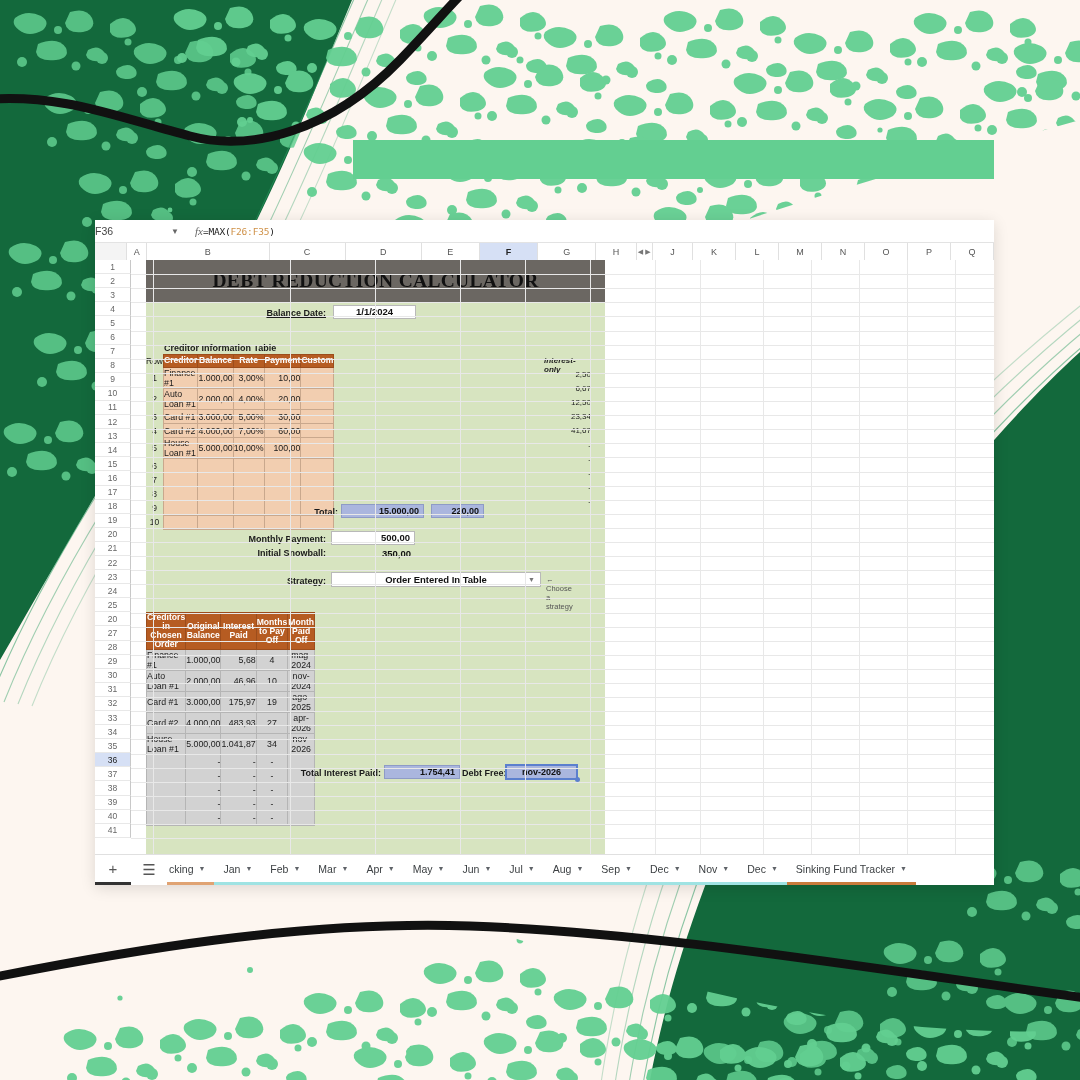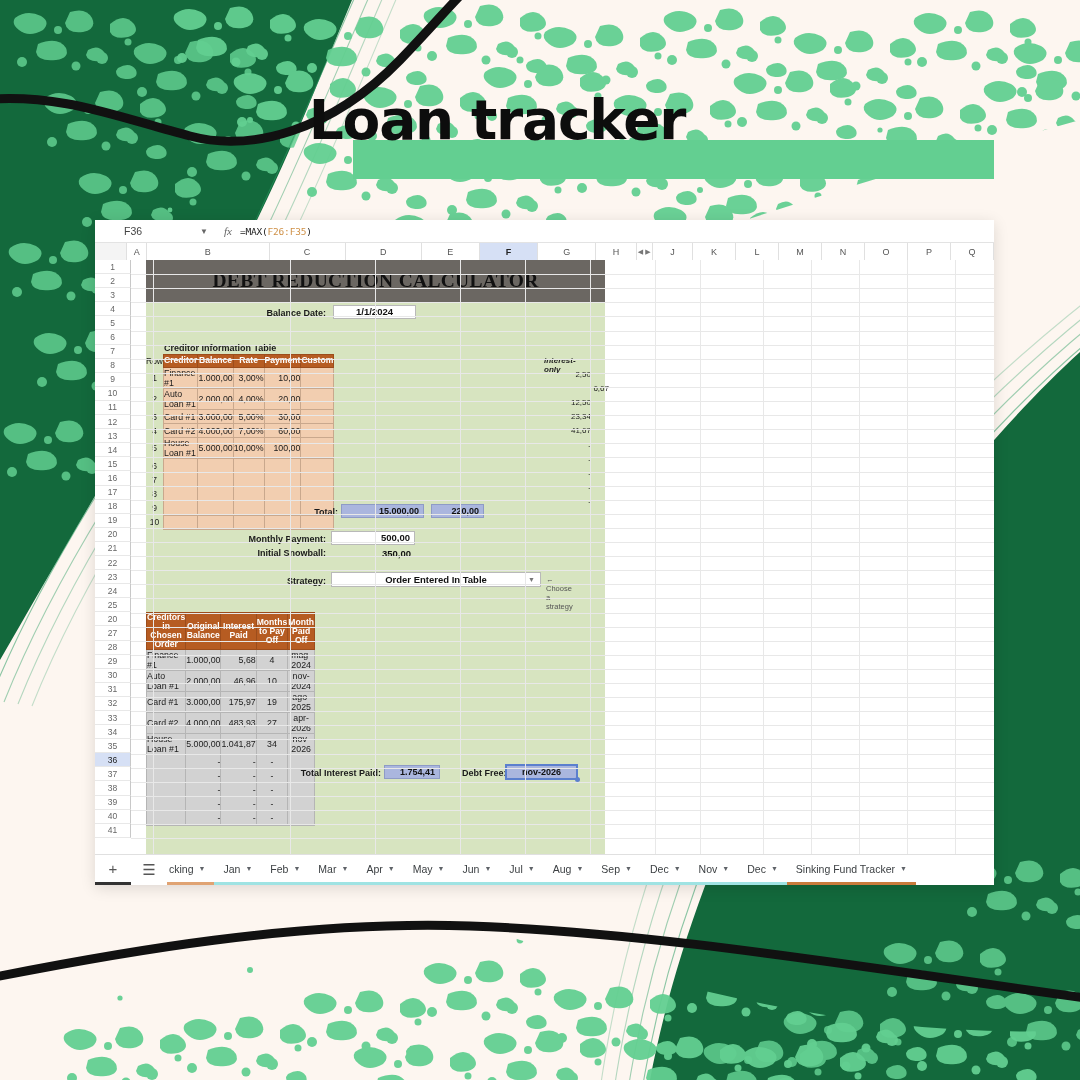--- a/index.html
+++ b/index.html
@@ -34,25 +34,25 @@
     position:absolute; left:95px; top:220px; width:899px; height:665px;
     background:#ffffff;
     box-shadow:0 3px 14px rgba(0,0,0,.13);
     overflow:hidden;
     font-size:10px; color:#333;
   }
 
   
   .fbar {
     height:23px; display:flex; align-items:center;
-    border-bottom:1px solid #e3e3e3; background:#fff; padding-left:29px;
+    border-bottom:1px solid #e3e3e3; background:#fff; padding-left:0;
   }
   .namebox { width:60px; font-size:10.5px; color:#444; }
   .nb-caret { width:40px; text-align:center; color:#666; font-size:8px; }
-  .fx { font-style:italic; font-family:"Liberation Serif", serif; color:#666; font-size:11px; margin-right:8px;}
+  .fx { font-style:italic; font-family:"Liberation Serif", serif; color:#666; font-size:11px; }
   .formula { font-family:"DejaVu Sans Mono", monospace; font-size:9.5px; color:#222; letter-spacing:-.2px;}
   .formula .ref { color:#cf9148; }
 
   
   .colhead { display:flex; height:17px; background:#fff; border-bottom:1px solid #c8c8c8;}
   .ch {
     border-right:1px solid #e0e0e0; border-left:none;
     display:flex; align-items:center; justify-content:center;
     font-size:9px; color:#555; background:#fff; height:17px;
   }
@@ -285,21 +285,20 @@
         <circle cx="960" cy="1000" r="2.4"></circle>
     </g>
 
     <path d="M-20,100 C60,92 120,118 190,136 C250,152 330,132 400,60 C450,8 470,-20 520,-60" fill="none" stroke="#111" stroke-width="9" stroke-linecap="round"></path>
     <path d="M-20,980 C120,952 300,920 470,926 C650,932 840,964 1100,1000" fill="none" stroke="#111" stroke-width="9" stroke-linecap="round"></path>
   </svg>
 </div>
 
 <div class="title-wrap">
   <div class="title-bar"></div>
-  <div class="title-text">Loan tracker</div>
 </div>
 
 <div class="ss">
 
   <div class="fbar">
     <div class="namebox">F36</div>
     <div class="nb-caret">▼</div>
     <div class="fx">fx</div>
     <div class="formula"><span>=MAX(</span><span class="ref">F26:F35</span><span>)</span></div>
   </div>
@@ -375,21 +374,21 @@
     <div class="cells" id="cells">
 
       <div class="sheet">
 
         <div class="greenbg" style="left:15px; top:42.5px; width:459px; height:665px;"></div>
 
         <div class="banner" style="left:15px; top:0px; width:459px; height:42.5px;">
           <span>DEBT REDUCTION CALCULATOR</span>
         </div>
 
-        <div class="lbl" style="left:65px; top:48px; width:130px;">Balance Date:</div>
+        <div class="lbl" style="left:65px; top:48px; width:130px;text-decoration:underline;">Balance Date:</div>
         <div class="inputcell" style="left:202px; top:44.5px; width:83px; height:14.5px;">1/1/2024</div>
 
         <div class="lbl left" style="left:33px; top:83px; width:200px;">Creditor Information Table</div>
 
         <table class="tbl" style="left:15px; top:94px;" id="creditor-table">
             <tbody>
               <tr>
                 <td class="rownum">Row</td>
                 <th class="thead-cell" style="width:122px">Creditor</th>
                 <th class="thead-cell" style="width:85px">Balance</th>
@@ -476,21 +475,21 @@
                 <td class="tdata r"></td>
                 <td class="tdata r"></td>
                 <td class="tdata"></td>
               </tr>
             </tbody>
           </table>
 
         <div class="iohdr" style="left:413px; top:96px;">interest-only</div>
         <div id="io-col">
             <div class="iocol" style="left: 398px; top: 110px; width: 62px;">2,50</div>
-            <div class="iocol" style="left: 416px; top: 124.1px; width: 62px;">6,67</div>
+            <div class="iocol" style="left: 398px; top: 124.1px; width: 62px;">6,67</div>
             <div class="iocol" style="left: 398px; top: 138.2px; width: 62px;">12,50</div>
             <div class="iocol" style="left: 398px; top: 152.3px; width: 62px;">23,34</div>
             <div class="iocol" style="left: 398px; top: 166.4px; width: 62px;">41,67</div>
             <div class="iocol" style="left: 398px; top: 180.5px; width: 62px;">-</div>
             <div class="iocol" style="left: 398px; top: 194.6px; width: 62px;">-</div>
             <div class="iocol" style="left: 398px; top: 208.7px; width: 62px;">-</div>
             <div class="iocol" style="left: 398px; top: 222.8px; width: 62px;">-</div>
             <div class="iocol" style="left: 398px; top: 236.9px; width: 62px;">-</div>
           </div>
 
@@ -587,21 +586,21 @@
                 <td class="tdata2"></td>
                 <td class="tdata2 r">-</td>
                 <td class="tdata2 r">-</td>
                 <td class="tdata2 c">-</td>
                 <td class="tdata2 c"></td>
               </tr>
             </tbody>
           </table>
 
         <div class="lbl" style="left:110px; top:508px; width:140px;">Total Interest Paid:</div>
-        <div class="totalcell" style="left:253px; top:504.5px; width:56px; height:14.1px;">1.754,41</div>
+        <div class="totalcell" style="left:253px; top:504.5px; width:76px; height:14.1px;">1.754,41</div>
         <div class="lbl left" style="left:331px; top:508px; width:60px;">Debt Free:</div>
         <div class="totalcell center" style="left:375px; top:504.5px; width:71px; height:14.1px;">nov-2026</div>
         <div class="selring" style="left:374px; top:503.5px; width:73px; height:16px;"></div>
         <div class="selhandle" style="left:444px; top:517px;"></div>
       </div>
     <div class="vline" style="left: 22px;"></div>
         <div class="vline" style="left: 159px;"></div>
         <div class="vline" style="left: 244px;"></div>
         <div class="vline" style="left: 329px;"></div>
         <div class="vline" style="left: 394px;"></div>

